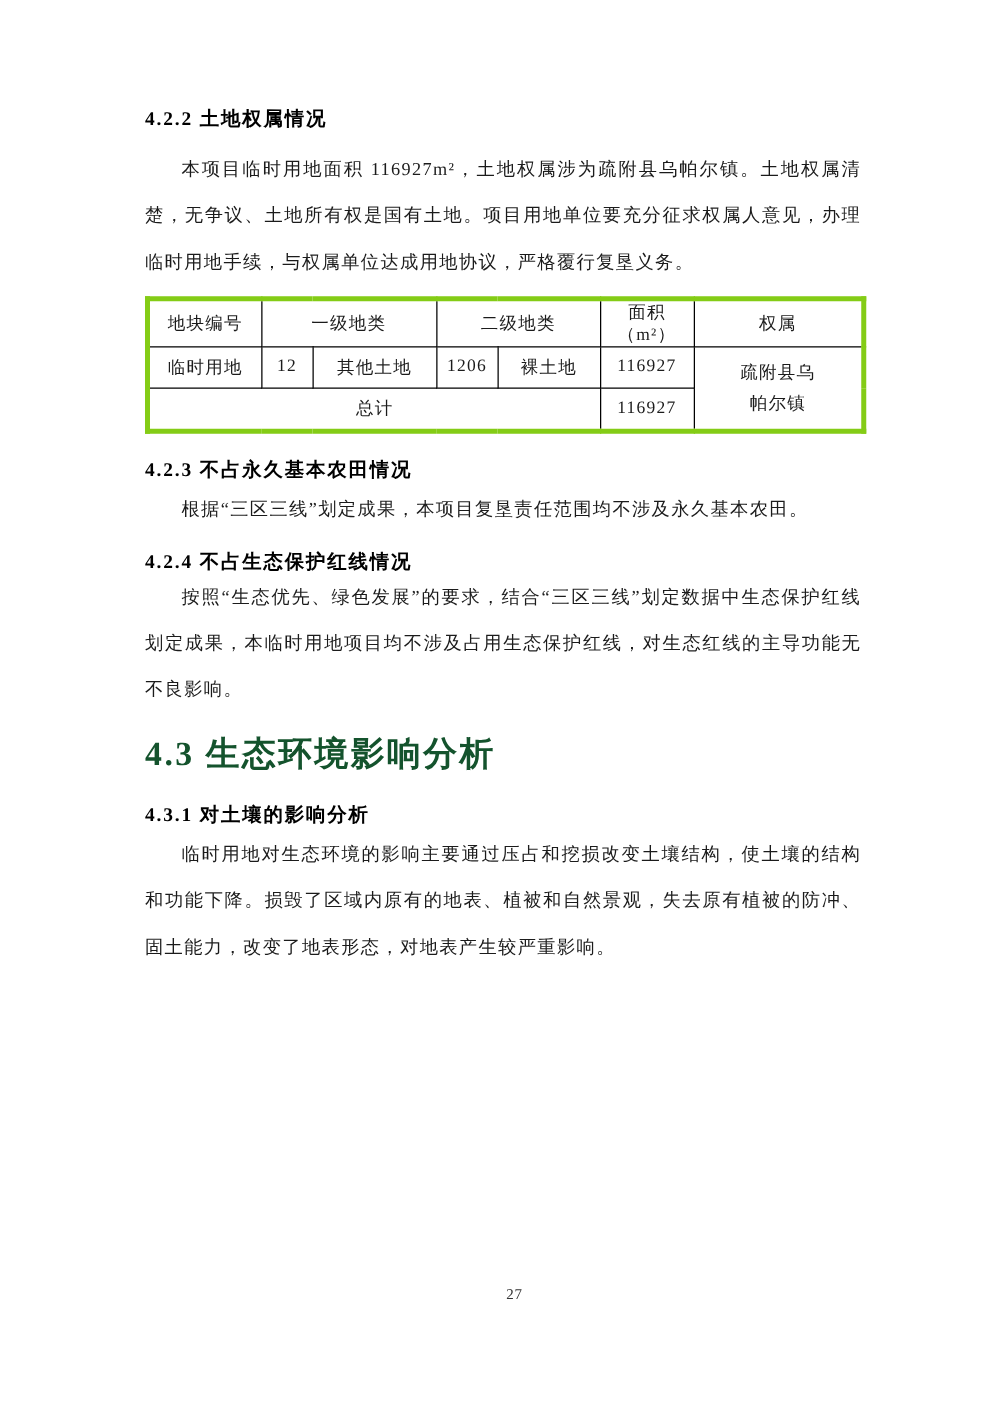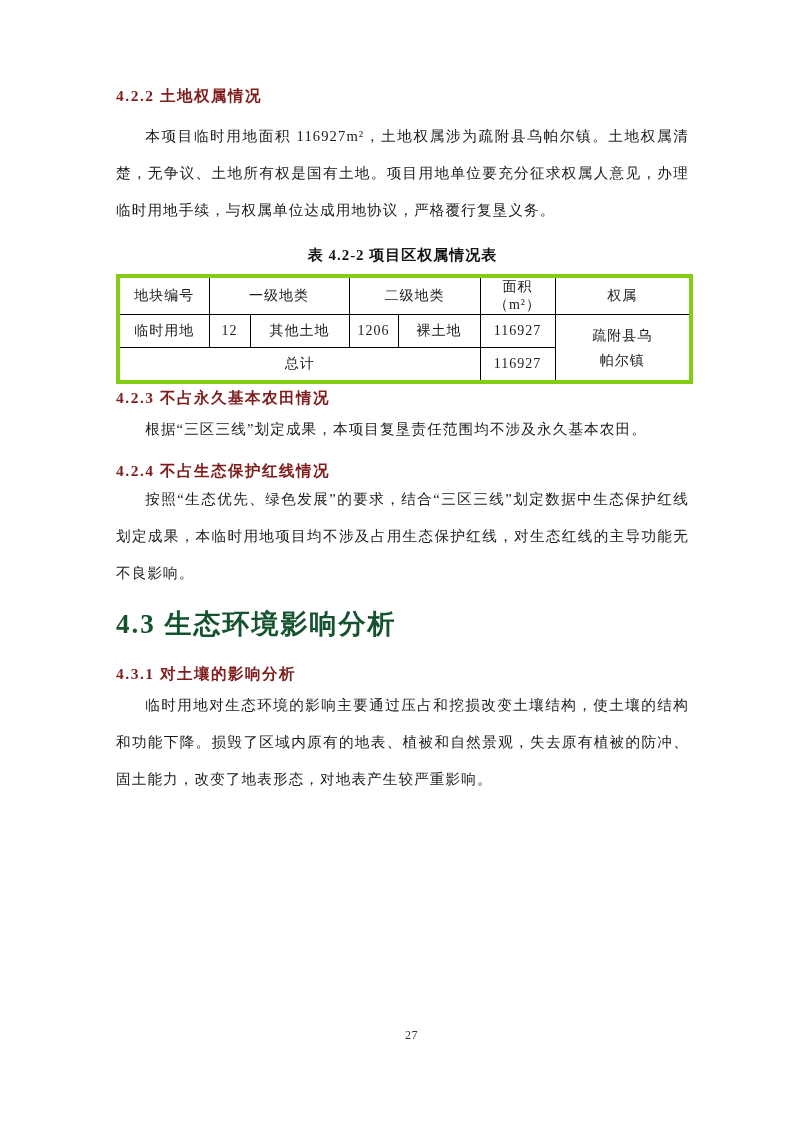--- a/index.html
+++ b/index.html
@@ -16,21 +16,21 @@
     position: absolute;
     left: 116px;
     top: 0;
     width: 573px;
   }
   .h-sub {
     font-size: 15.5px;
     font-weight: bold;
     letter-spacing: 1.5px;
     line-height: 20px;
-    color: #7f1d1d;
+    color: #000000;
   }
   .body-para {
     font-size: 14.6px;
     line-height: 37px;
     letter-spacing: 1.1px;
     text-align: justify;
     text-indent: 2em;
     margin: 0;
     color: #1b1b1b;
   }
@@ -61,21 +61,21 @@
     height: 32px;
     padding: 0 2px;
     color: #1b1b1b;
   }
   .own-span {
     display: inline-block;
     width: 62px;
     line-height: 25px;
     text-align: center;
   }
-  #h423  { margin-top: 4px; }
+  #h423  { margin-top: 20px; }
   #p423  { margin-top: 3px; }
   #h424  { margin-top: 13px; }
   #p424a { margin-top: 3px; }
   #p424b { margin-top: 0; }
   .h-main {
     margin-top: 14px;
     font-size: 27px;
     font-weight: bold;
     letter-spacing: 2px;
     line-height: 36px;
@@ -95,21 +95,20 @@
   }
 </style>
 </head>
 <body>
 
 <div class="content">
 
   <div id="h422" class="h-sub">4.2.2 土地权属情况</div>
   <p id="p422" class="body-para">本项目临时用地面积 116927m²，土地权属涉为疏附县乌帕尔镇。土地权属清楚，无争议、土地所有权是国有土地。项目用地单位要充分征求权属人意见，办理临时用地手续，与权属单位达成用地协议，严格覆行复垦义务。</p>
 
-  <div class="table-title">表 4.2-2 项目区权属情况表</div>
 
   <table class="ownership">
     <colgroup>
       <col style="width:91px">
       <col style="width:41px">
       <col style="width:99px">
       <col style="width:49px">
       <col style="width:82px">
       <col style="width:75px">
       <col style="width:136px">

